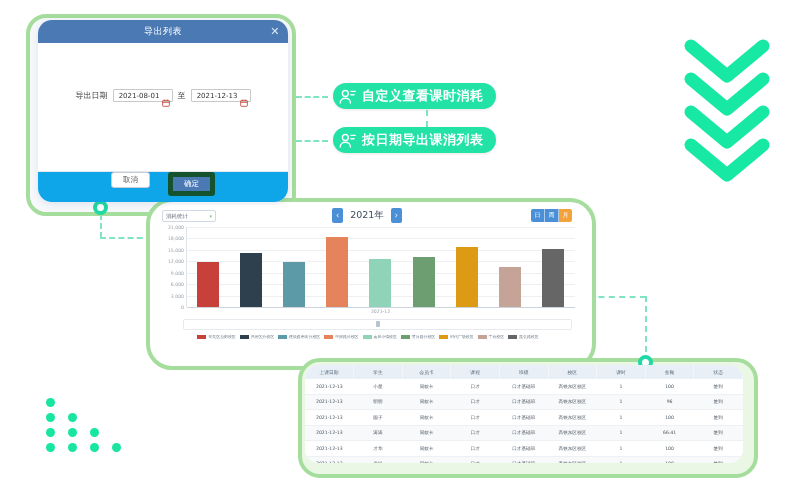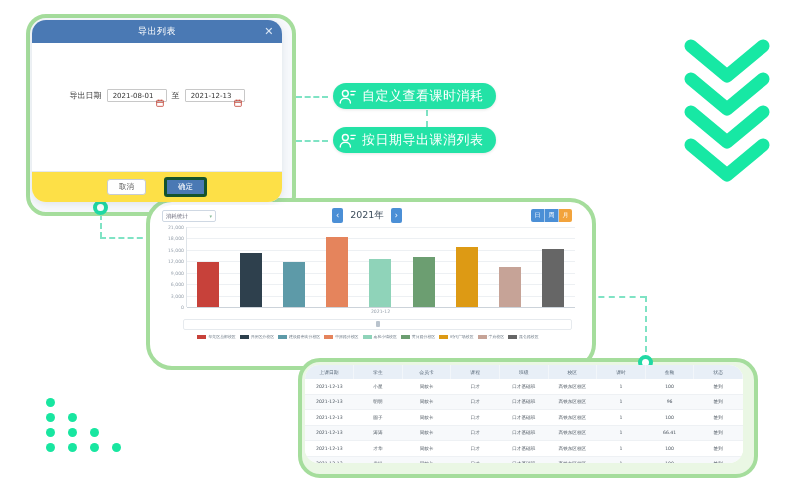--- a/index.html
+++ b/index.html
@@ -27,42 +27,42 @@
   
   .frame{position:absolute;border:4px solid #a5dd9c;border-radius:22px;background:transparent;}
   .frame-dialog{left:26px;top:14px;width:262px;height:194px;border-radius:20px;background:#f7f9fc;}
   .frame-chart{left:146px;top:198px;width:442px;height:164px;border-radius:26px;background:#ffffff;}
   .frame-table{left:298px;top:358px;width:452px;height:112px;border-radius:22px;background:#eaf7e4;}
 
   
   .node{position:absolute;width:15px;height:15px;border-radius:50%;background:#ffffff;border:4px solid #21d9a4;box-sizing:border-box;}
 
   
-  .dlg{position:absolute;left:32px;top:20px;width:250px;height:182px;background:#ffffff;border-radius:14px;overflow:hidden;
+  .dlg{position:absolute;left:38px;top:20px;width:250px;height:182px;background:#ffffff;border-radius:14px;overflow:hidden;
        box-shadow:0 2px 8px rgba(40,70,110,.12);display:flex;flex-direction:column;}
   .dlg-title{height:23px;background:#4a79b4;color:#fff;font-size:9px;line-height:23px;text-align:center;position:relative;letter-spacing:.5px;}
   .dlg-close{position:absolute;right:8px;top:0;line-height:23px;font-size:11px;color:#dbe7f5;cursor:pointer;}
   .dlg-body{flex:1;background:#fff;position:relative;text-align:center;}
   .dlg-row{position:absolute;left:0;right:0;top:46px;display:flex;align-items:center;justify-content:center;gap:5px;}
   .dlg-label{font-size:8px;color:#3c3c3c;white-space:nowrap;}
   .dtfield{width:60px;height:13px;border:1px solid #c8c8c8;background:#fff;border-radius:1px;
            display:flex;align-items:center;padding:0 2px 0 3px;box-sizing:border-box;}
   .dtfield span.val{font-size:7px;color:#333;flex:1;white-space:nowrap;}
   .cal{width:8px;height:8px;flex:0 0 8px;}
   .zhi{font-size:8px;color:#3c3c3c;}
-  .dlg-foot{height:30px;background:#fde047;border-top:1px solid #e4e8ee;display:flex;align-items:center;justify-content:center;gap:18px;}
+  .dlg-foot{height:30px;background:#0ea5e9;border-top:1px solid #e4e8ee;display:flex;align-items:flex-start;justify-content:center;gap:18px;}
   .btn{font-size:7.5px;border-radius:3px;padding:3px 11px;cursor:pointer;line-height:1;}
   .btn-cancel{background:#fff;border:1px solid #c7ccd4;color:#555;}
-  .btn-ok{background:#4a79b4;border:3px solid #14532d;color:#fff;}
+  .btn-ok{background:#4a79b4;border:5px solid #14532d;color:#fff;}
 
   
   .pill{position:absolute;height:26px;border-radius:14px;background:#23e2a6;display:flex;align-items:center;padding:0 12px 0 5px;gap:5px;
         box-shadow:0 1px 3px rgba(0,0,0,.10);}
   .pill .pico{width:19px;height:19px;flex:0 0 19px;}
-  .pill .ptxt{font-size:13px;color:#ffffff;font-weight:normal;white-space:nowrap;letter-spacing:.5px;}
+  .pill .ptxt{font-size:13px;color:#ffffff;font-weight:bold;white-space:nowrap;letter-spacing:.5px;}
   #pill1{left:333px;top:83px;}
   #pill2{left:333px;top:127px;}
 
   
   .chart{position:absolute;left:153px;top:205px;width:428px;height:150px;background:#fff;border-radius:20px;overflow:hidden;}
   .ch-top{position:relative;height:22px;}
   .ch-select{position:absolute;left:9px;top:5px;width:54px;height:12px;border:1px solid #cfd8e3;border-radius:2px;background:#fff;
              display:flex;align-items:center;padding:0 3px;box-sizing:border-box;}
   .ch-select .sv{font-size:5.5px;color:#667;flex:1;white-space:nowrap;overflow:hidden;}
   .ch-select .sc{font-size:5px;color:#8b9;}

